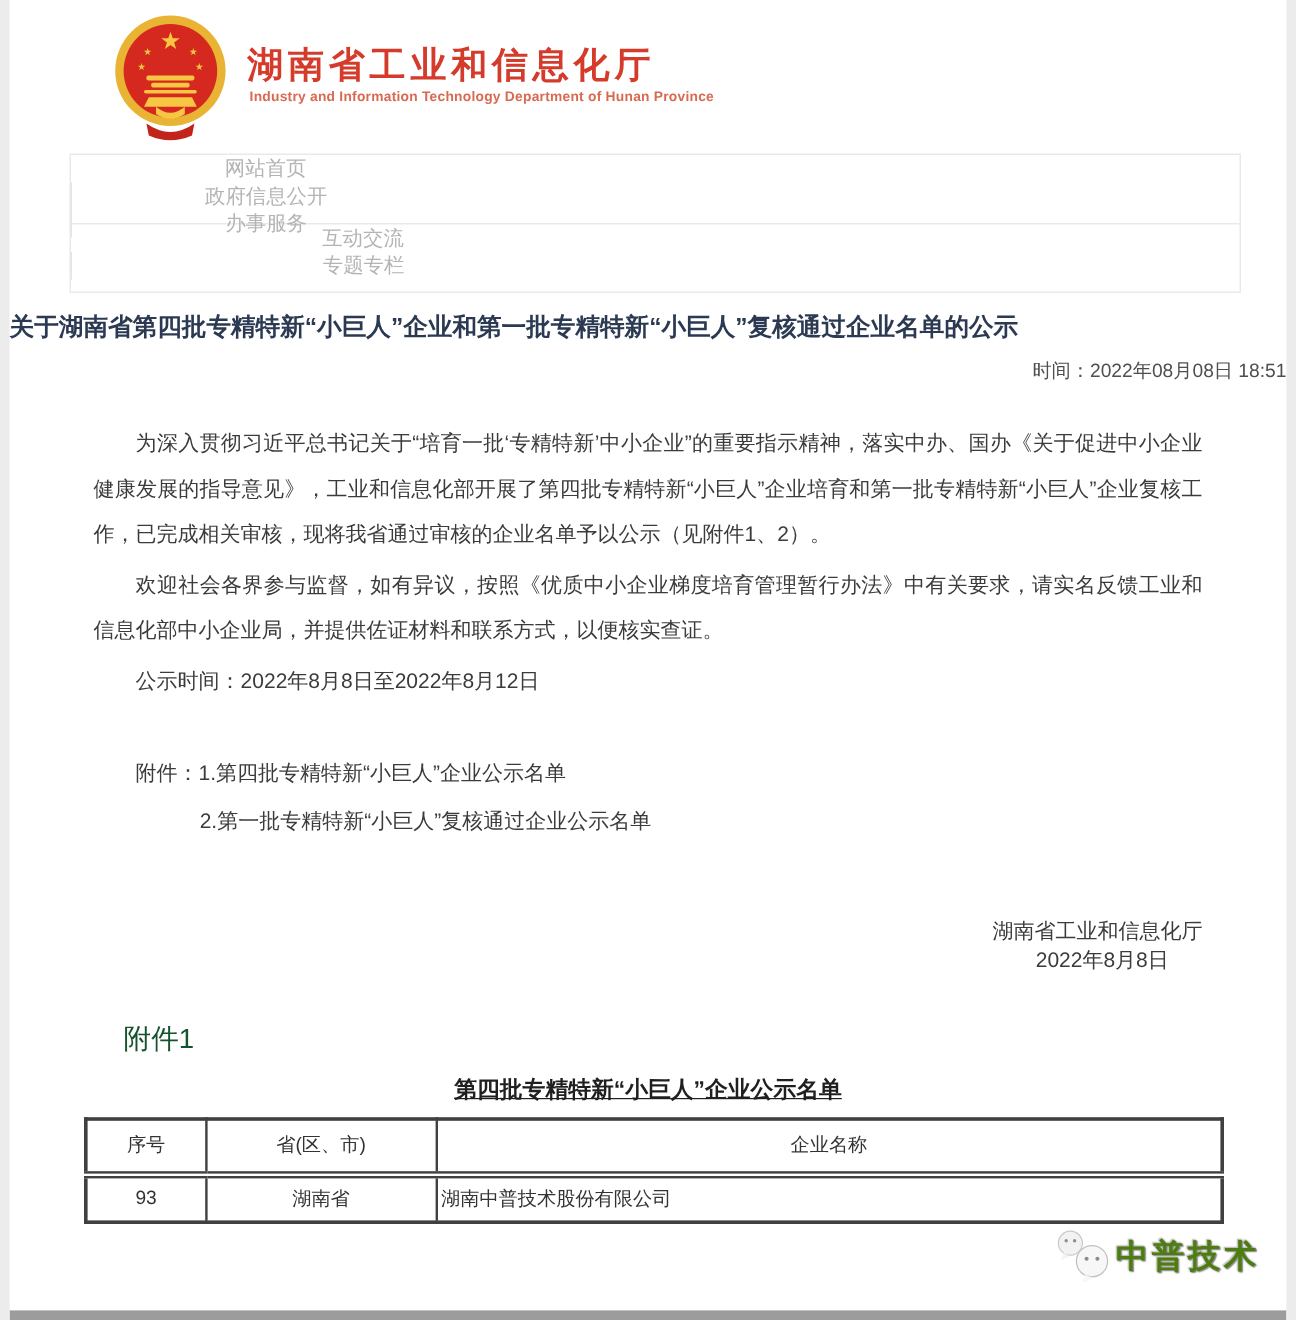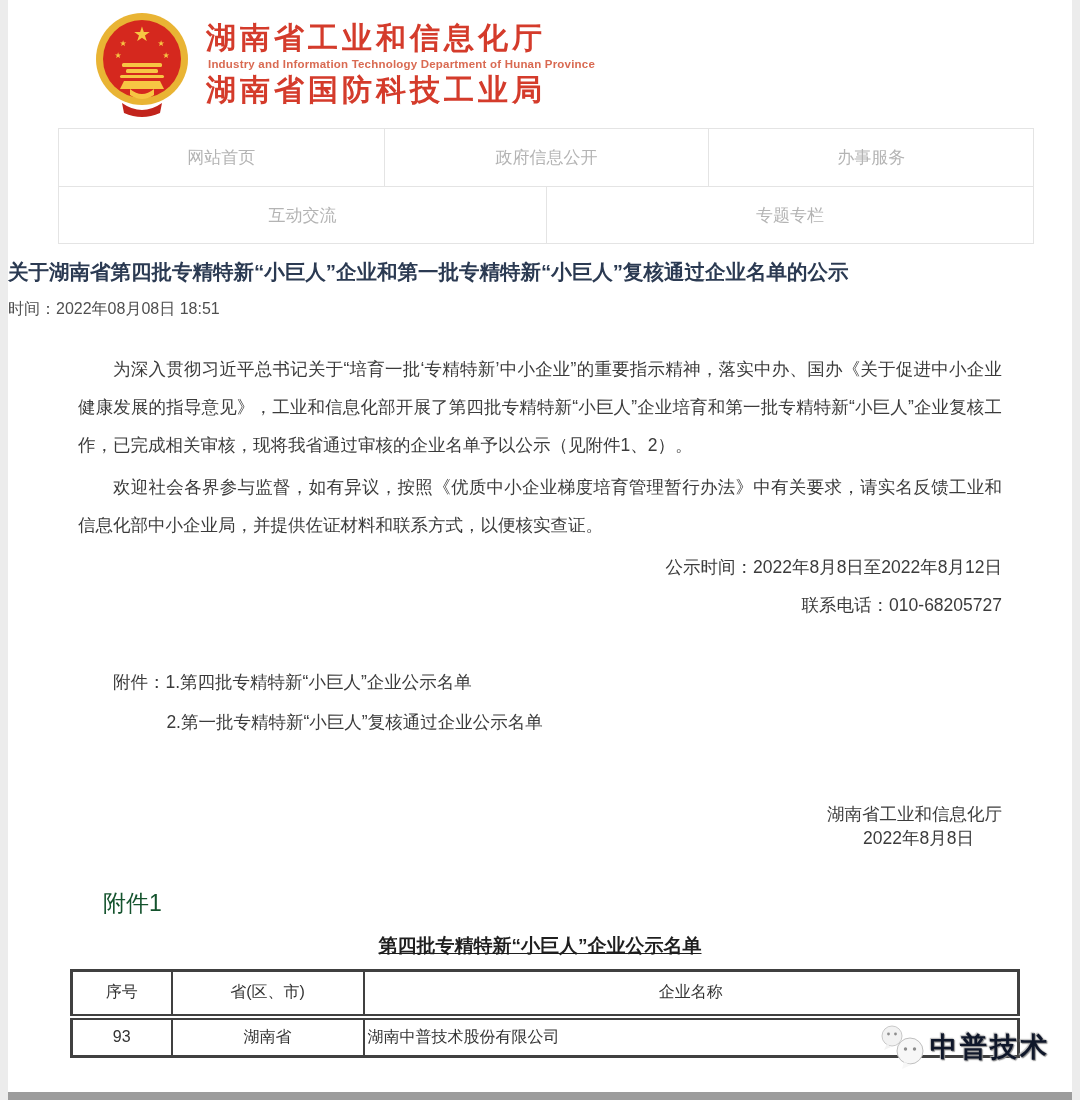--- a/index.html
+++ b/index.html
@@ -25,47 +25,47 @@
     font-size:30px; font-weight:bold; color:#d43b2b; letter-spacing:4px;
     line-height:34px;
   }
   .org-en {
     font-size:11.5px; font-weight:bold; color:#d96a52; letter-spacing:0.2px;
     margin:3px 0 3px 2px;
   }
 
   
   .main-nav { margin-left:50px; width:976px; border:1px solid #e4e4e4; }
-  .nav-row { display:flex; height:57px; }
+  .nav-row { display:flex; height:57px;flex-direction:column; }
   .nav-row + .nav-row { border-top:1px solid #e4e4e4; }
   .nav-cell {
     display:flex; align-items:center; justify-content:center;
     font-size:17px; color:#b4b4b4; cursor:pointer;
   }
   .nav-row1 .nav-cell { width:33.3333%; }
   .nav-row2 .nav-cell { width:50%; }
   .nav-cell + .nav-cell { border-left:1px solid #e4e4e4; }
 
   
   .breadcrumb-wrap {
     padding:16px 0 12px 68px; font-size:16.5px; color:#4a4a4a;
     border-bottom:1px solid #e2e2e2; letter-spacing:1px;
   }
 
   
   .article-title {
     margin-top:14px; 
     font-size:20.5px; font-weight:bold; color:#2b3a52;
   }
-  .article-time { margin-top:13px; text-align:left; font-size:16px; color:#4f4f4f; }
+  .article-time { margin-top:13px; text-align:right; font-size:16px; color:#4f4f4f; }
 
   
   .content { margin:30px 70px 0; font-size:17.5px; color:#3b3b3b; }
   .content .para { line-height:38px; text-indent:2em; text-align:justify; margin-bottom:4px; }
-  .meta-line { line-height:38px; text-indent:2em;text-align:right; }
+  .meta-line { line-height:38px; text-indent:2em; }
   .attach-block { margin-top:38px; }
   .attach-line1 { line-height:40px; text-indent:2em; }
   .attach-line2 { line-height:40px; text-indent:5.05em; }
 
   .signature { margin-top:60px; text-align:right; font-size:17.5px; color:#3b3b3b; }
   .sig-date { margin-top:0; padding-right:28px; }
 
   
   .annex-label { margin:38px 0 0 95px; font-size:23px; color:#14532d; }
   .annex-table-title {
@@ -84,21 +84,21 @@
   .annex-table td { height:40px; text-align:center; border:2px solid #404040; }
   .annex-table td.company { text-align:left; padding-left:3px; }
   .col-no { width:100px; } .col-prov { width:192px; }
 
   
   .watermark {
     position:absolute; top:1024px; right:22px; z-index:20;
     display:flex; align-items:center;
   }
   .wm-text {
-    font-size:27px; font-weight:bold; letter-spacing:3px; color:#0f172a;
+    font-size:27px; font-weight:bold; letter-spacing:3px; color:#4d7c0f;
     text-shadow:1px 1px 1px #8a8a8a, -1px -1px 1px #bdbdbd, 0 0 2px #9a9a9a;
   }
 
   .bottom-bar {
     position:absolute; left:0; right:0; bottom:0; height:8px;
     background:#9c9c9c; z-index:30;
   }
 </style>
 </head>
 <body>
@@ -117,21 +117,20 @@
       <text x="74" y="47" font-size="8" text-anchor="middle" fill="#f7c643">★</text>
       <rect x="30" y="52" width="40" height="4" rx="1.5" fill="#f7c643"></rect>
       <rect x="34" y="58" width="32" height="4" rx="1.5" fill="#f7c643"></rect>
       <rect x="28" y="64" width="44" height="3" rx="1.5" fill="#f7c643"></rect>
       <path d="M32 70 h36 l4 8 h-44 z" fill="#f7c643"></path>
       <path d="M38 78 q12 10 24 0 l0 6 q-12 8 -24 0 z" fill="#f7c643"></path>
     </svg>
     <div class="org-text">
       <div class="org-cn">湖南省工业和信息化厅</div>
       <div class="org-en">Industry and Information Technology Department of Hunan Province</div>
-      <div class="org-cn">湖南省国防科技工业局</div>
     </div>
   </div>
 
   <div class="main-nav">
     <div class="nav-row nav-row1">
       <div class="nav-cell">网站首页</div>
       <div class="nav-cell">政府信息公开</div>
       <div class="nav-cell">办事服务</div>
     </div>
     <div class="nav-row nav-row2">
@@ -141,21 +140,20 @@
   </div>
 
 
   <div class="article-title">关于湖南省第四批专精特新“小巨人”企业和第一批专精特新“小巨人”复核通过企业名单的公示</div>
   <div class="article-time">时间：2022年08月08日 18:51</div>
 
   <div class="content">
     <p class="para">为深入贯彻习近平总书记关于“培育一批‘专精特新’中小企业”的重要指示精神，落实中办、国办《关于促进中小企业健康发展的指导意见》，工业和信息化部开展了第四批专精特新“小巨人”企业培育和第一批专精特新“小巨人”企业复核工作，已完成相关审核，现将我省通过审核的企业名单予以公示（见附件1、2）。</p>
     <p class="para">欢迎社会各界参与监督，如有异议，按照《优质中小企业梯度培育管理暂行办法》中有关要求，请实名反馈工业和信息化部中小企业局，并提供佐证材料和联系方式，以便核实查证。</p>
     <div class="meta-line">公示时间：2022年8月8日至2022年8月12日</div>
-    <div class="meta-line">联系电话：010-68205727</div>
 
     <div class="attach-block">
       <div class="attach-line1">附件：1.第四批专精特新“小巨人”企业公示名单</div>
       <div class="attach-line2">2.第一批专精特新“小巨人”复核通过企业公示名单</div>
     </div>
 
     <div class="signature">
       <div>湖南省工业和信息化厅</div>
       <div class="sig-date">2022年8月8日</div>
     </div>

